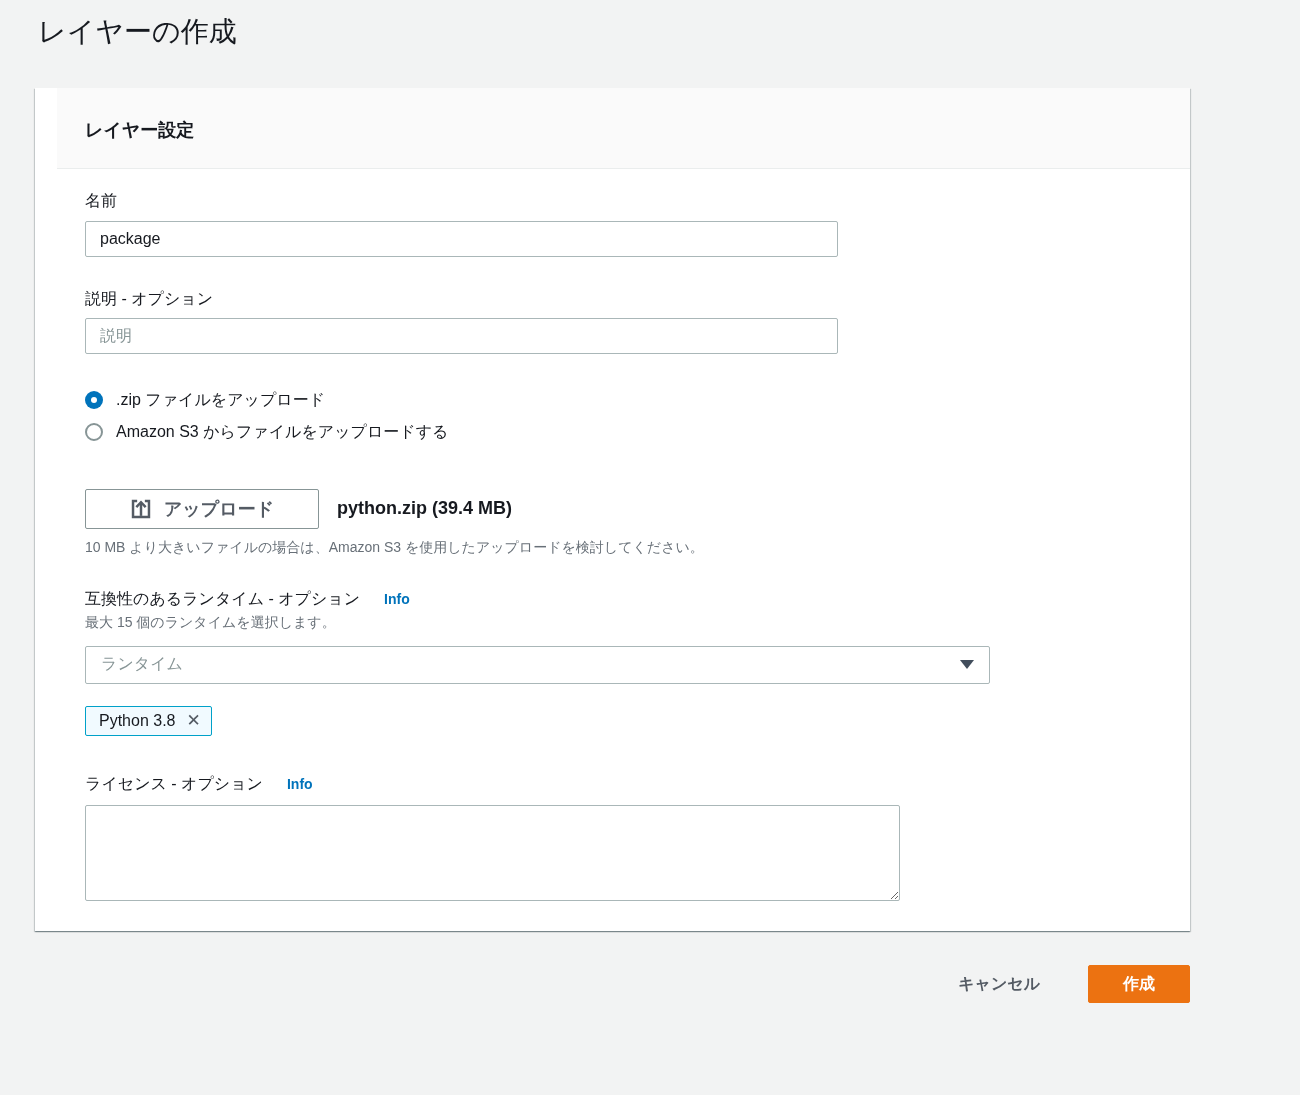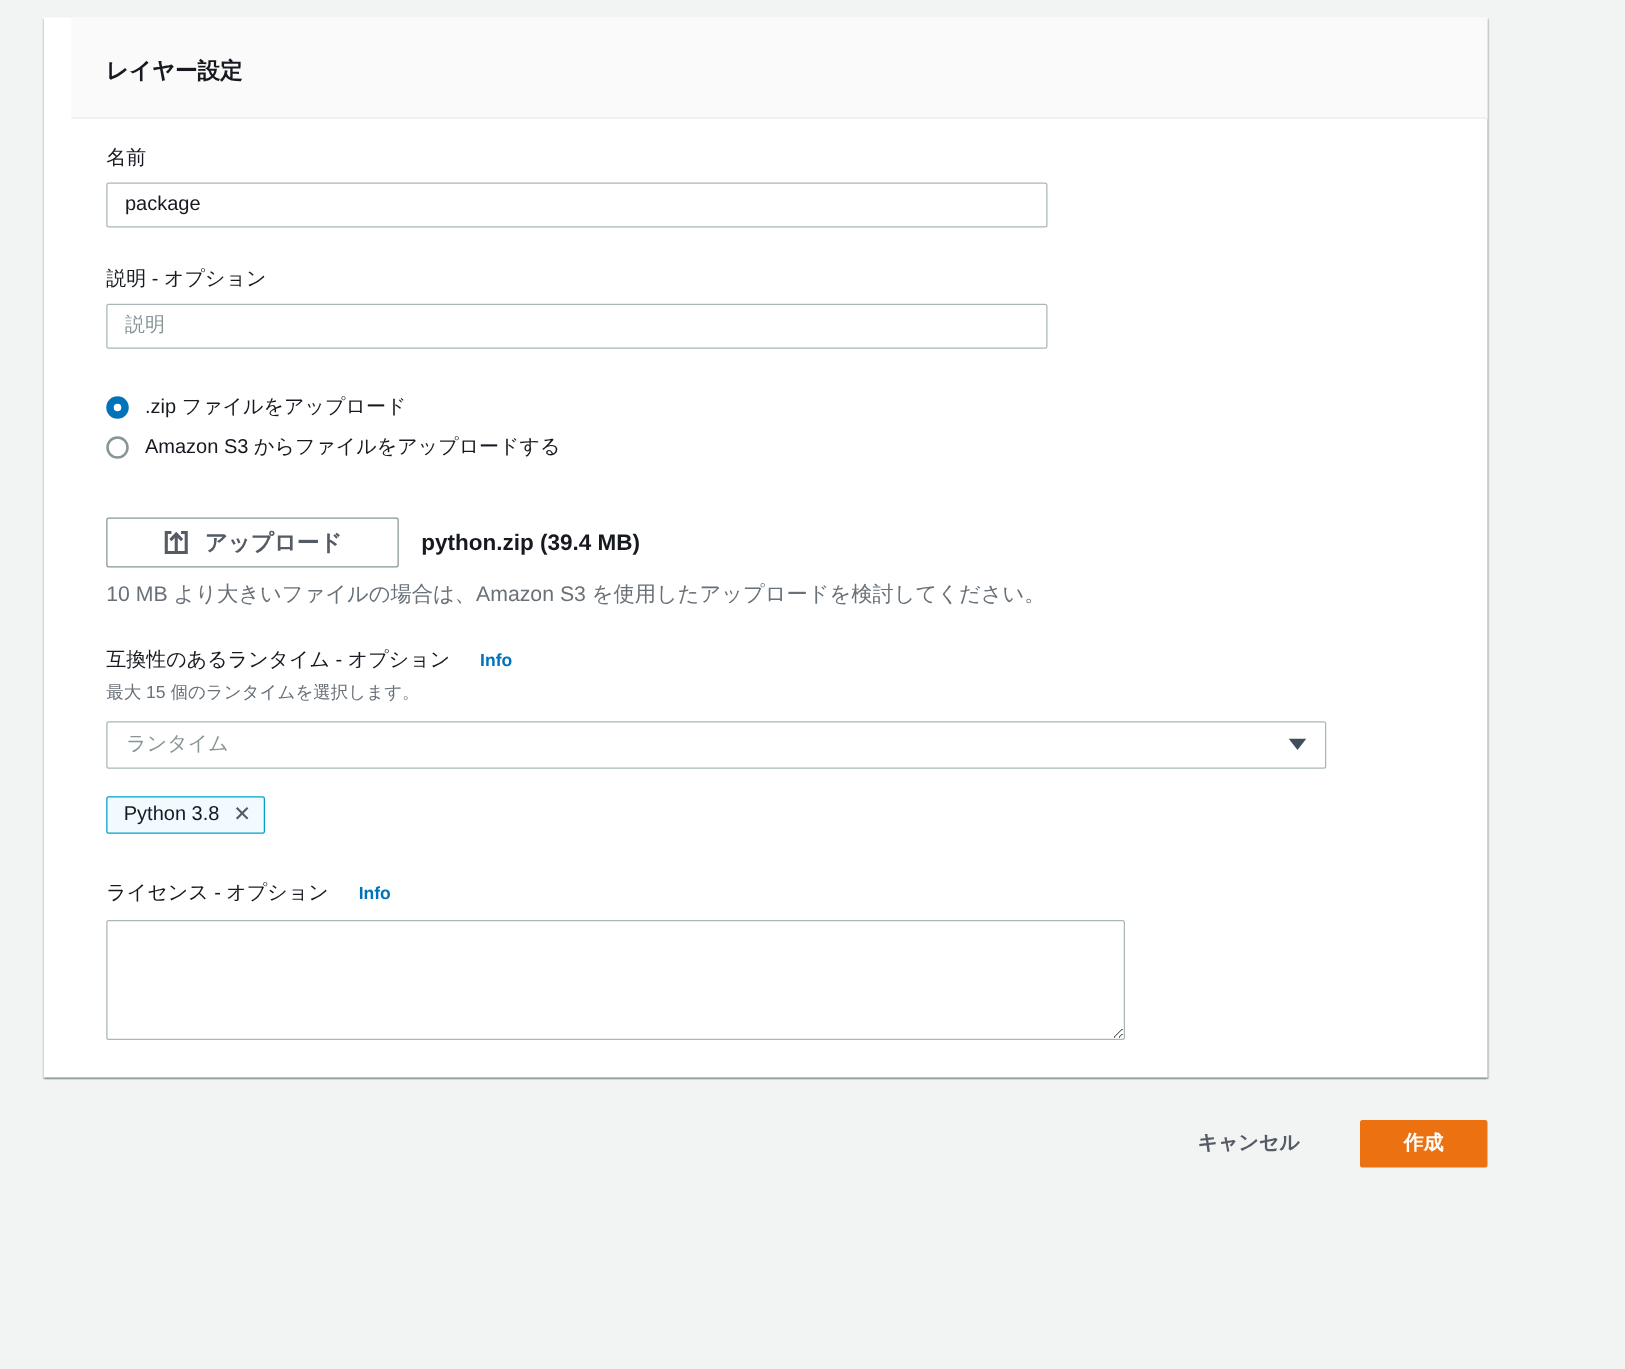--- a/index.html
+++ b/index.html
@@ -120,32 +120,32 @@
   }
   .upload-icon svg { display: block; }
   .file-info {
     margin-left: 18px;
     font-size: 18px;
     font-weight: 700;
     color: #16191f;
   }
   .hint {
     margin-top: 10px;
-    font-size: 17px;
+    font-size: 14px;
     color: #687078;
   }
   .section-runtimes { margin-top: 32px; }
   .field-desc {
     margin-top: 6px;
     font-size: 14px;
     color: #687078;
   }
   .select-box {
     margin-top: 14px;
-    width: 976px;
+    width: 905px;
     height: 38px;
     border: 1px solid #aab7b8;
     border-radius: 2px;
     background: #fff;
     display: flex;
     align-items: center;
     justify-content: space-between;
     padding: 0 15px;
     cursor: pointer;
   }
@@ -214,20 +214,21 @@
     font-family: inherit;
     height: 38px;
     padding: 0 34px;
     cursor: pointer;
   }
 </style>
 </head>
 <body>
 
 <div class="container">
+  <h1 class="page-title">レイヤーの作成</h1>
 
   <div class="card">
     <div class="card-header">レイヤー設定</div>
     <div class="card-body">
 
       <div>
         <label class="field-label">名前</label>
         <input class="text-input" type="text" value="package" style="">
       </div>
 

